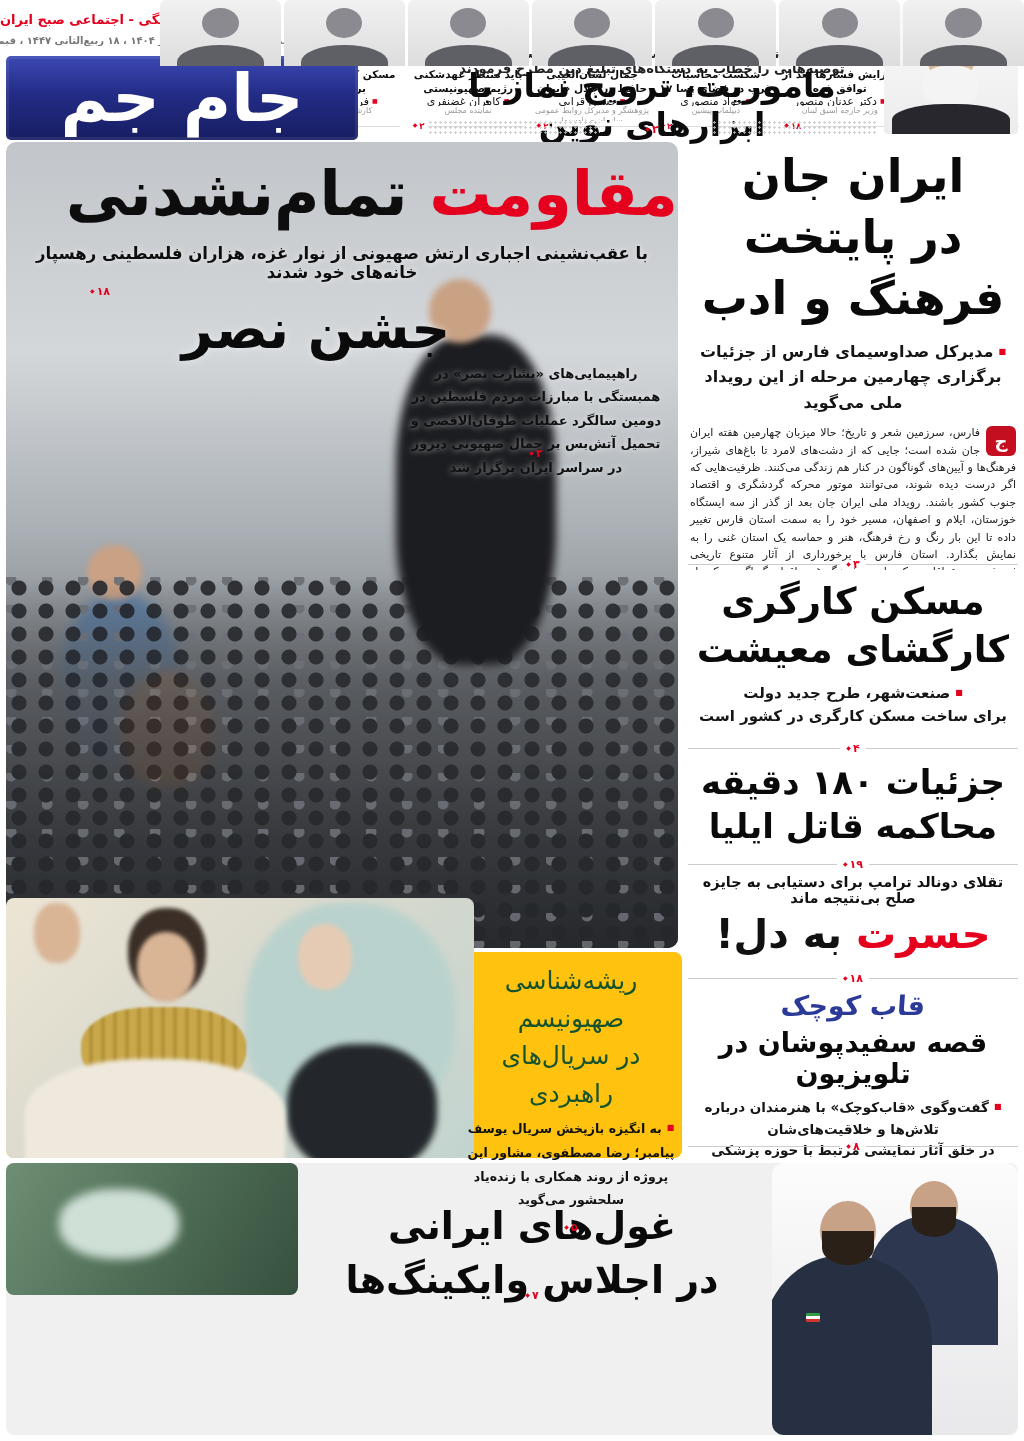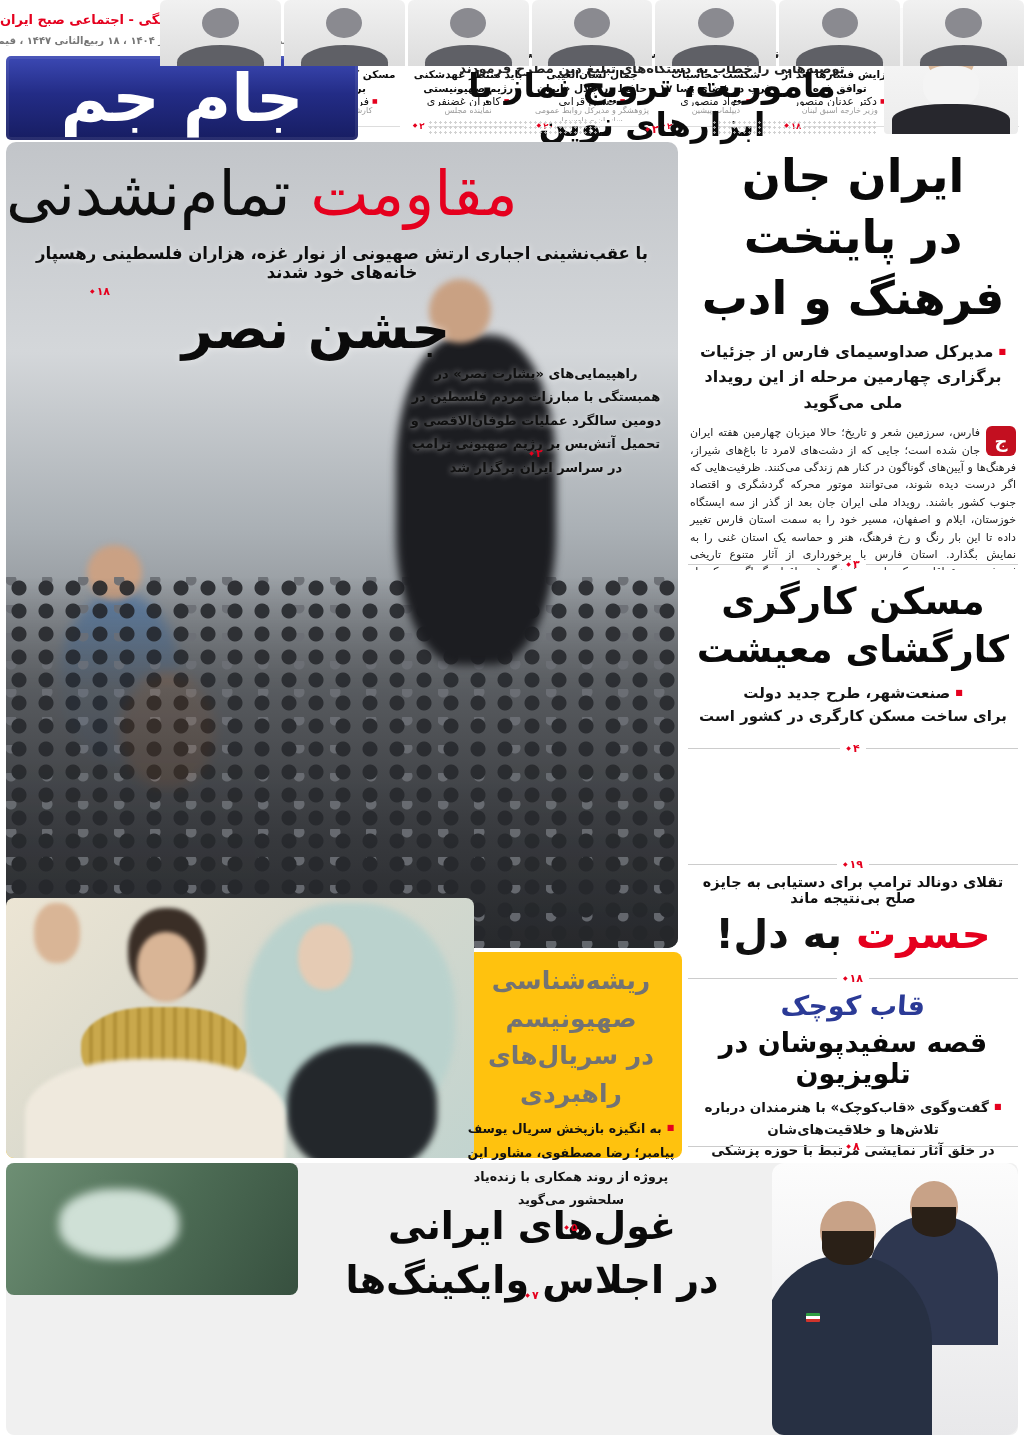--- a/index.html
+++ b/index.html
@@ -29,21 +29,21 @@
   #leader-photo .robe{position:absolute;bottom:-4%;left:6%;width:88%;height:28%;background:#27272d;border-radius:45% 45% 0 0;}
   
   #main-photo{left:6px;top:142px;width:672px;height:806px;border-radius:10px;overflow:hidden;background:linear-gradient(180deg,#c2c5c9 0%,#d4d7da 26%,#aab0b5 48%,#7c8085 68%,#4a4c50 88%,#303236 100%);}
   #main-photo .crowd{position:absolute;bottom:0;left:0;width:100%;height:46%;background-image:radial-gradient(circle 8px at 13px 11px,#24262a 7px,transparent 8px),radial-gradient(circle 6px at 5px 3px,#6a6d73 5px,transparent 6px),linear-gradient(180deg,rgba(60,62,66,0) 0%,#55585c 30%,#35373b 70%,#26282b 100%);background-size:27px 23px,36px 28px,100% 100%;opacity:.9;}
   .blob{position:absolute;border-radius:50%;filter:blur(5px);}
   #main-photo .t1{left:58%;top:24%;width:160px;height:330px;background:#1c1d21;border-radius:40%;filter:blur(4px);}
   #main-photo .t2{left:63%;top:17%;width:62px;height:64px;background:#c9a183;filter:blur(3px);}
   #main-photo .t3{left:8%;top:56%;width:120px;height:170px;background:#5d80a8;filter:blur(6px);}
   #main-photo .t4{left:12%;top:50%;width:55px;height:55px;background:#caa184;filter:blur(3px);}
   #main-photo .t5{left:17%;top:66%;width:95px;height:115px;background:#e0782e;filter:blur(6px);}
-  .mp-h1{top:16px;width:100%;text-align:left;font-size:62px;font-weight:normal;letter-spacing:-1px;line-height:1.15;}
+  .mp-h1{top:16px;width:100%;text-align:right;font-size:62px;font-weight:bold;letter-spacing:-1px;line-height:1.15;}
   .mp-h1 .hred{color:#e5001e;}
   .mp-h1 .hblk{color:#0d0d0d;}
   .mp-sub{top:102px;width:100%;text-align:center;font-size:16.5px;font-weight:bold;color:#0d0d0d;text-shadow:0 0 6px rgba(255,255,255,.75);}
   .mp-pg18{left:84px;top:138px;}
   .mp-h2{left:140px;top:156px;width:340px;text-align:center;font-size:54px;font-weight:bold;color:#0b0b0b;letter-spacing:-1px;text-shadow:0 0 8px rgba(255,255,255,.5);}
   .mp-sub2{left:404px;top:220px;width:252px;text-align:center;font-size:13px;font-weight:bold;color:#101010;line-height:1.8;text-shadow:0 0 6px rgba(255,255,255,.7);}
   .mp-pg2{left:404px;top:300px;width:252px;text-align:center;}
   
   #right-col{left:688px;top:146px;width:330px;height:1014px;}
   .rc{position:absolute;width:100%;text-align:center;}
@@ -67,21 +67,21 @@
   #serial-photo{left:6px;top:898px;width:468px;height:260px;border-radius:8px;overflow:hidden;z-index:5;background:linear-gradient(135deg,#ece5d4 0%,#d9d9cd 45%,#c2d4cf 100%);}
   #serial-photo .hair{position:absolute;left:26%;top:4%;width:78px;height:88px;background:#3a2e26;border-radius:46%;filter:blur(2px);}
   #serial-photo .face1{position:absolute;left:28%;top:13%;width:58px;height:70px;background:#d9b596;border-radius:48%;filter:blur(2px);}
   #serial-photo .collar{position:absolute;left:16%;top:42%;width:165px;height:90px;background:repeating-linear-gradient(90deg,#c9a84c 0 8px,#b39238 8px 12px);border-radius:50% 50% 60% 60%;filter:blur(1px);}
   #serial-photo .robe1{position:absolute;left:4%;bottom:-8%;width:260px;height:120px;background:#efe9dd;border-radius:45% 45% 0 0;filter:blur(2px);}
   #serial-photo .hand{position:absolute;left:6%;top:2%;width:46px;height:60px;background:#d9b596;border-radius:45%;filter:blur(2px);}
   #serial-photo .veil{position:absolute;right:4%;top:2%;width:210px;height:230px;background:#bad2cd;border-radius:45%;filter:blur(3px);}
   #serial-photo .face2{position:absolute;right:26%;top:10%;width:54px;height:66px;background:#e5cbb4;border-radius:48%;filter:blur(2px);}
   #serial-photo .bundle{position:absolute;right:8%;bottom:-6%;width:150px;height:130px;background:#23272b;border-radius:45%;filter:blur(3px);}
   #serial-text{left:462px;top:962px;width:218px;text-align:center;z-index:6;}
-  .serial-h{font-size:25px;line-height:1.5;font-weight:bold;color:#737373;letter-spacing:-.5px;}
+  .serial-h{font-size:25px;line-height:1.5;font-weight:normal;color:#14532d;letter-spacing:-.5px;}
   .serial-sub{margin-top:5px;font-size:12.5px;font-weight:bold;line-height:1.9;color:#111;}
   
   #bottom-bg{left:6px;top:1163px;width:1012px;height:272px;background:#f0f0f0;border-radius:8px;}
   #green-photo{left:6px;top:1163px;width:292px;height:132px;border-radius:8px;overflow:hidden;background:linear-gradient(120deg,#6e8f74 0%,#4c6b54 55%,#37503f 100%);}
   #green-photo .glove{position:absolute;left:18%;top:20%;width:120px;height:70px;background:#cfe0d6;border-radius:45%;filter:blur(5px);}
   #strong-kicker{left:300px;top:1176px;width:464px;text-align:center;font-size:15px;font-weight:bold;color:#111;}
   #strong-h{left:300px;top:1200px;width:464px;text-align:center;font-size:38px;line-height:1.42;font-weight:bold;letter-spacing:-.5px;color:#0a0a0a;}
   #strong-pg{left:300px;top:1284px;width:464px;text-align:center;}
   #strongmen-photo{left:772px;top:1163px;width:246px;height:272px;border-radius:12px;overflow:hidden;background:linear-gradient(180deg,#fcfcfc,#e8e8ea);}
   .sm-head{position:absolute;border-radius:50%;background:#c8a287;}
@@ -136,21 +136,21 @@
     <div class="blob t2"></div>
 
     <div class="abs mp-h1">
       <span class="hred">مقاومت</span>
       <span class="hblk">تمام‌نشدنی</span>
     </div>
     <div class="abs mp-sub">با عقب‌نشینی اجباری ارتش صهیونی از نوار غزه، هزاران فلسطینی رهسپار خانه‌های خود شدند</div>
     <div class="abs mp-pg18"><span class="pg">۱۸</span></div>
 
     <div class="abs mp-h2">جشن نصر</div>
-    <div class="abs mp-sub2">راهپیمایی‌های «بشارت نصر» در همبستگی با مبارزات مردم فلسطین در دومین سالگرد عملیات طوفان‌الاقصی و تحمیل آتش‌بس بر رژیم صهیونی ترامپ در سراسر ایران برگزار شد</div>
+    <div class="abs mp-sub2">راهپیمایی‌های «بشارت نصر» در همبستگی با مبارزات مردم فلسطین در دومین سالگرد عملیات طوفان‌الاقصی و تحمیل آتش‌بس بر جمال صهیونی دیروز در سراسر ایران برگزار شد</div>
     <div class="abs mp-pg2"><span class="pg">۲</span></div>
   </div>
 
   <div id="right-col" class="abs">
 
     <div class="rc" style="top:0;">
       <div class="rc-h1">ایران جان</div>
       <div class="rc-h1">در پایتخت</div>
       <div class="rc-h1">فرهنگ و ادب</div>
       <div class="rc-sub bullet">مدیرکل صداوسیمای فارس از جزئیات برگزاری چهارمین مرحله از این رویداد ملی می‌گوید</div>
@@ -169,20 +169,24 @@
       <div class="rc-h2">کارگشای معیشت</div>
       <div class="rc-sub2 bullet">صنعت‌شهر، طرح جدید دولت</div>
       <div class="rc-sub2" style="margin-top:0;">برای ساخت مسکن کارگری در کشور است</div>
     </div>
     <div class="rcdiv" style="top:596px;">
       <span class="line"></span>
         <span class="pg">۴</span>
         <span class="line"></span>
     </div>
 
+    <div class="rc" style="top:614px;">
+      <div class="rc-h3">جزئیات ۱۸۰ دقیقه</div>
+      <div class="rc-h3">محاکمه قاتل ایلیا</div>
+    </div>
     <div class="rcdiv" style="top:712px;">
       <span class="line"></span>
         <span class="pg">۱۹</span>
         <span class="line"></span>
     </div>
 
     <div class="rc" style="top:728px;">
       <div class="rc-kicker">تقلای دونالد ترامپ برای دستیابی به جایزه صلح بی‌نتیجه ماند</div>
       <div class="rc-h4">
         <span class="red">حسرت</span>

